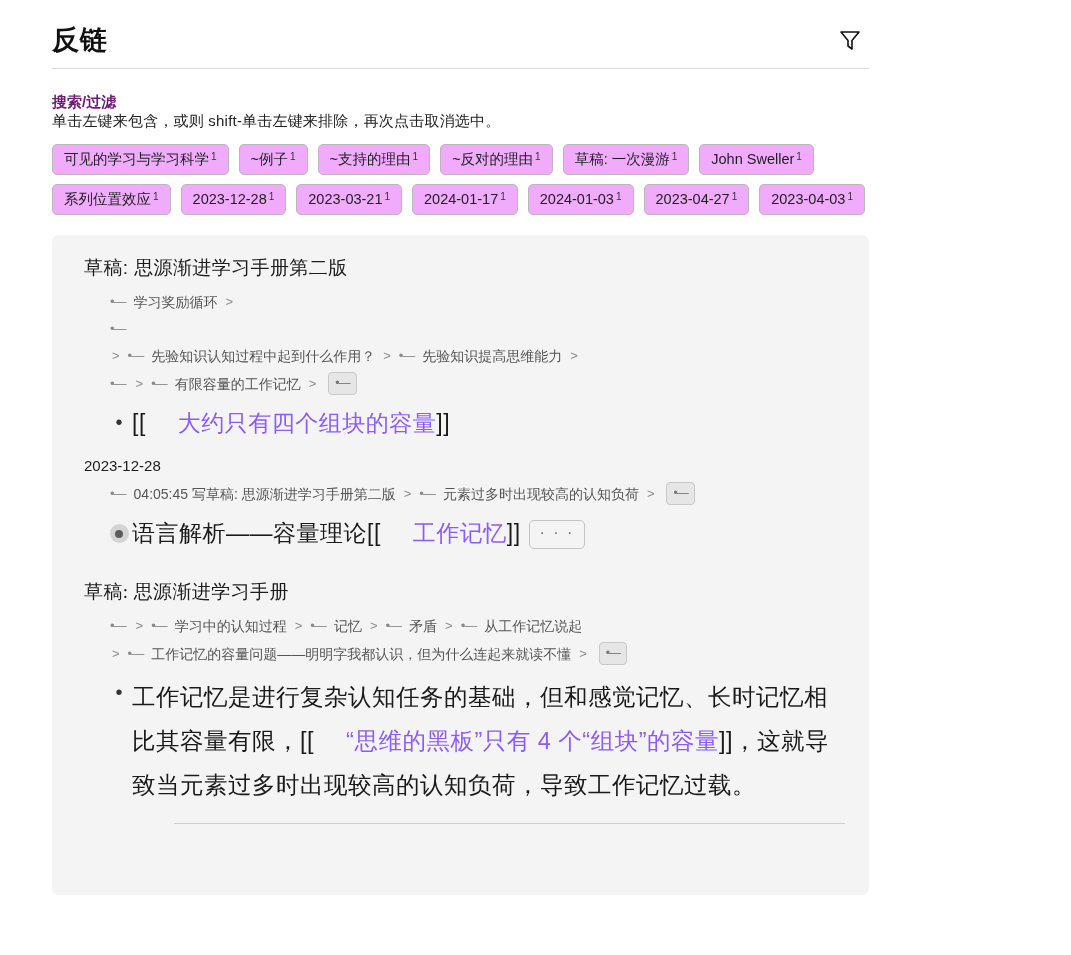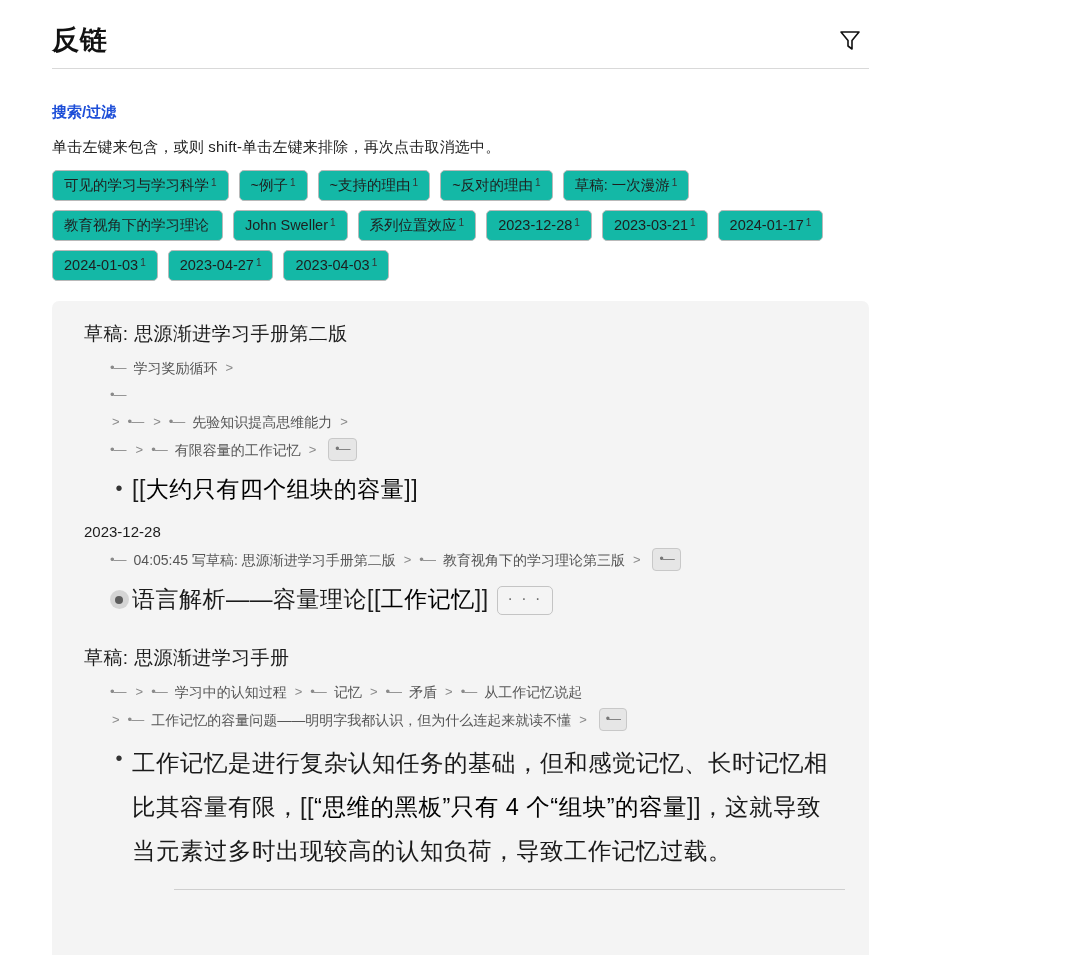--- a/index.html
+++ b/index.html
@@ -34,44 +34,44 @@
   .filter-icon {
     width: 26px; height: 26px;
     display: flex; align-items: center; justify-content: center;
     cursor: pointer;
     margin-right: 6px;
   }
   
   .sf-title {
     font-size: 15px;
     font-weight: bold;
-    margin-top: 34px;
-    color: #1d4ed8;
+    margin-top: 24px;
+    color: #701a75;
   }
   .sf-hint {
     font-size: 15px;
-    margin-top: 16px;
+    margin-top: 0;
     color: #222;
     letter-spacing: .2px;
   }
   .chips {
     margin-top: 13px;
     display: flex;
     flex-wrap: wrap;
     gap: 9px 10px;
     max-width: 990px;
   }
   .chip {
     border: 1px solid #b9b9b9;
     border-radius: 5px;
     padding: 5px 11px 6px 11px;
     font-size: 14.5px;
     line-height: 18px;
     color: #1e1e1e;
-    background: #14b8a6;
+    background: #f0abfc;
     cursor: pointer;
     white-space: nowrap;
     display: inline-flex;
     align-items: flex-start;
   }
   .chip sup {
     font-size: 10px;
     margin-left: 2px;
     position: relative;
     top: -2px;
@@ -174,21 +174,22 @@
     line-height: 36px;
     color: #1a1a1a;
     letter-spacing: .5px;
     max-width: 900px;
   }
   .q-text.big {
     font-size: 23.5px;
     line-height: 44px;
   }
   .ref {
-    color: #000000;
+    color: #8b5cf6;
+    margin-left: 32px;
   }
   .brackets {
     color: #1a1a1a;
   }
   .ellipsis-pill {
     display: inline-block;
     border: 1px solid #c4c4c4;
     border-radius: 5px;
     background: #f4f4f4;
     color: #6d6d6d;
@@ -237,24 +238,20 @@
       </div>
     <div class="chip">
         <span>~反对的理由</span>
         <sup>1</sup>
       </div>
     <div class="chip">
         <span>草稿: 一次漫游</span>
         <sup>1</sup>
       </div>
     <div class="chip">
-        <span>教育视角下的学习理论</span>
-        <sup></sup>
-      </div>
-    <div class="chip">
         <span>John Sweller</span>
         <sup>1</sup>
       </div>
     <div class="chip">
         <span>系列位置效应</span>
         <sup>1</sup>
       </div>
     <div class="chip">
         <span>2023-12-28</span>
         <sup>1</sup>
@@ -291,20 +288,21 @@
       <span class="chev">&gt;</span>
     </div>
 
     <div class="bc">
       <span class="bullet-dash">•—</span>
     </div>
 
     <div class="bc">
       <span class="chev">&gt;</span>
       <span class="bullet-dash">•—</span>
+      <span class="bc-text">先验知识认知过程中起到什么作用？</span>
       <span class="chev">&gt;</span>
       <span class="bullet-dash">•—</span>
       <span class="bc-text">先验知识提高思维能力</span>
       <span class="chev">&gt;</span>
     </div>
 
     <div class="bc">
       <span class="bullet-dash">•—</span>
       <span class="chev">&gt;</span>
       <span class="bullet-dash">•—</span>
@@ -320,33 +318,33 @@
       </div>
     </div>
 
     <div class="date-title">2023-12-28</div>
 
     <div class="bc">
       <span class="bullet-dash">•—</span>
       <span class="bc-text">04:05:45 写草稿: 思源渐进学习手册第二版</span>
       <span class="chev">&gt;</span>
       <span class="bullet-dash">•—</span>
-      <span class="bc-text">教育视角下的学习理论第三版</span>
+      <span class="bc-text">元素过多时出现较高的认知负荷</span>
       <span class="chev">&gt;</span>
       <span class="bc-pill">•—</span>
     </div>
 
     <div class="quote-row">
       <div class="q-bullet ringed"><span class="q-ring"></span></div>
       <div class="q-text">
         <span>语言解析——容量理论[[</span><span class="ref">工作记忆</span><span>]]</span><span class="ellipsis-pill">· · ·</span>
       </div>
     </div>
 
-    <div class="res-title" style="margin-top:28px;">草稿: 思源渐进学习手册</div>
+    <div class="res-title" style="margin-top:28px;font-family:Liberation Serif, serif;">草稿: 思源渐进学习手册</div>
 
     <div class="bc">
       <span class="bullet-dash">•—</span>
       <span class="chev">&gt;</span>
       <span class="bullet-dash">•—</span>
       <span class="bc-text">学习中的认知过程</span>
       <span class="chev">&gt;</span>
       <span class="bullet-dash">•—</span>
       <span class="bc-text">记忆</span>
       <span class="chev">&gt;</span>

